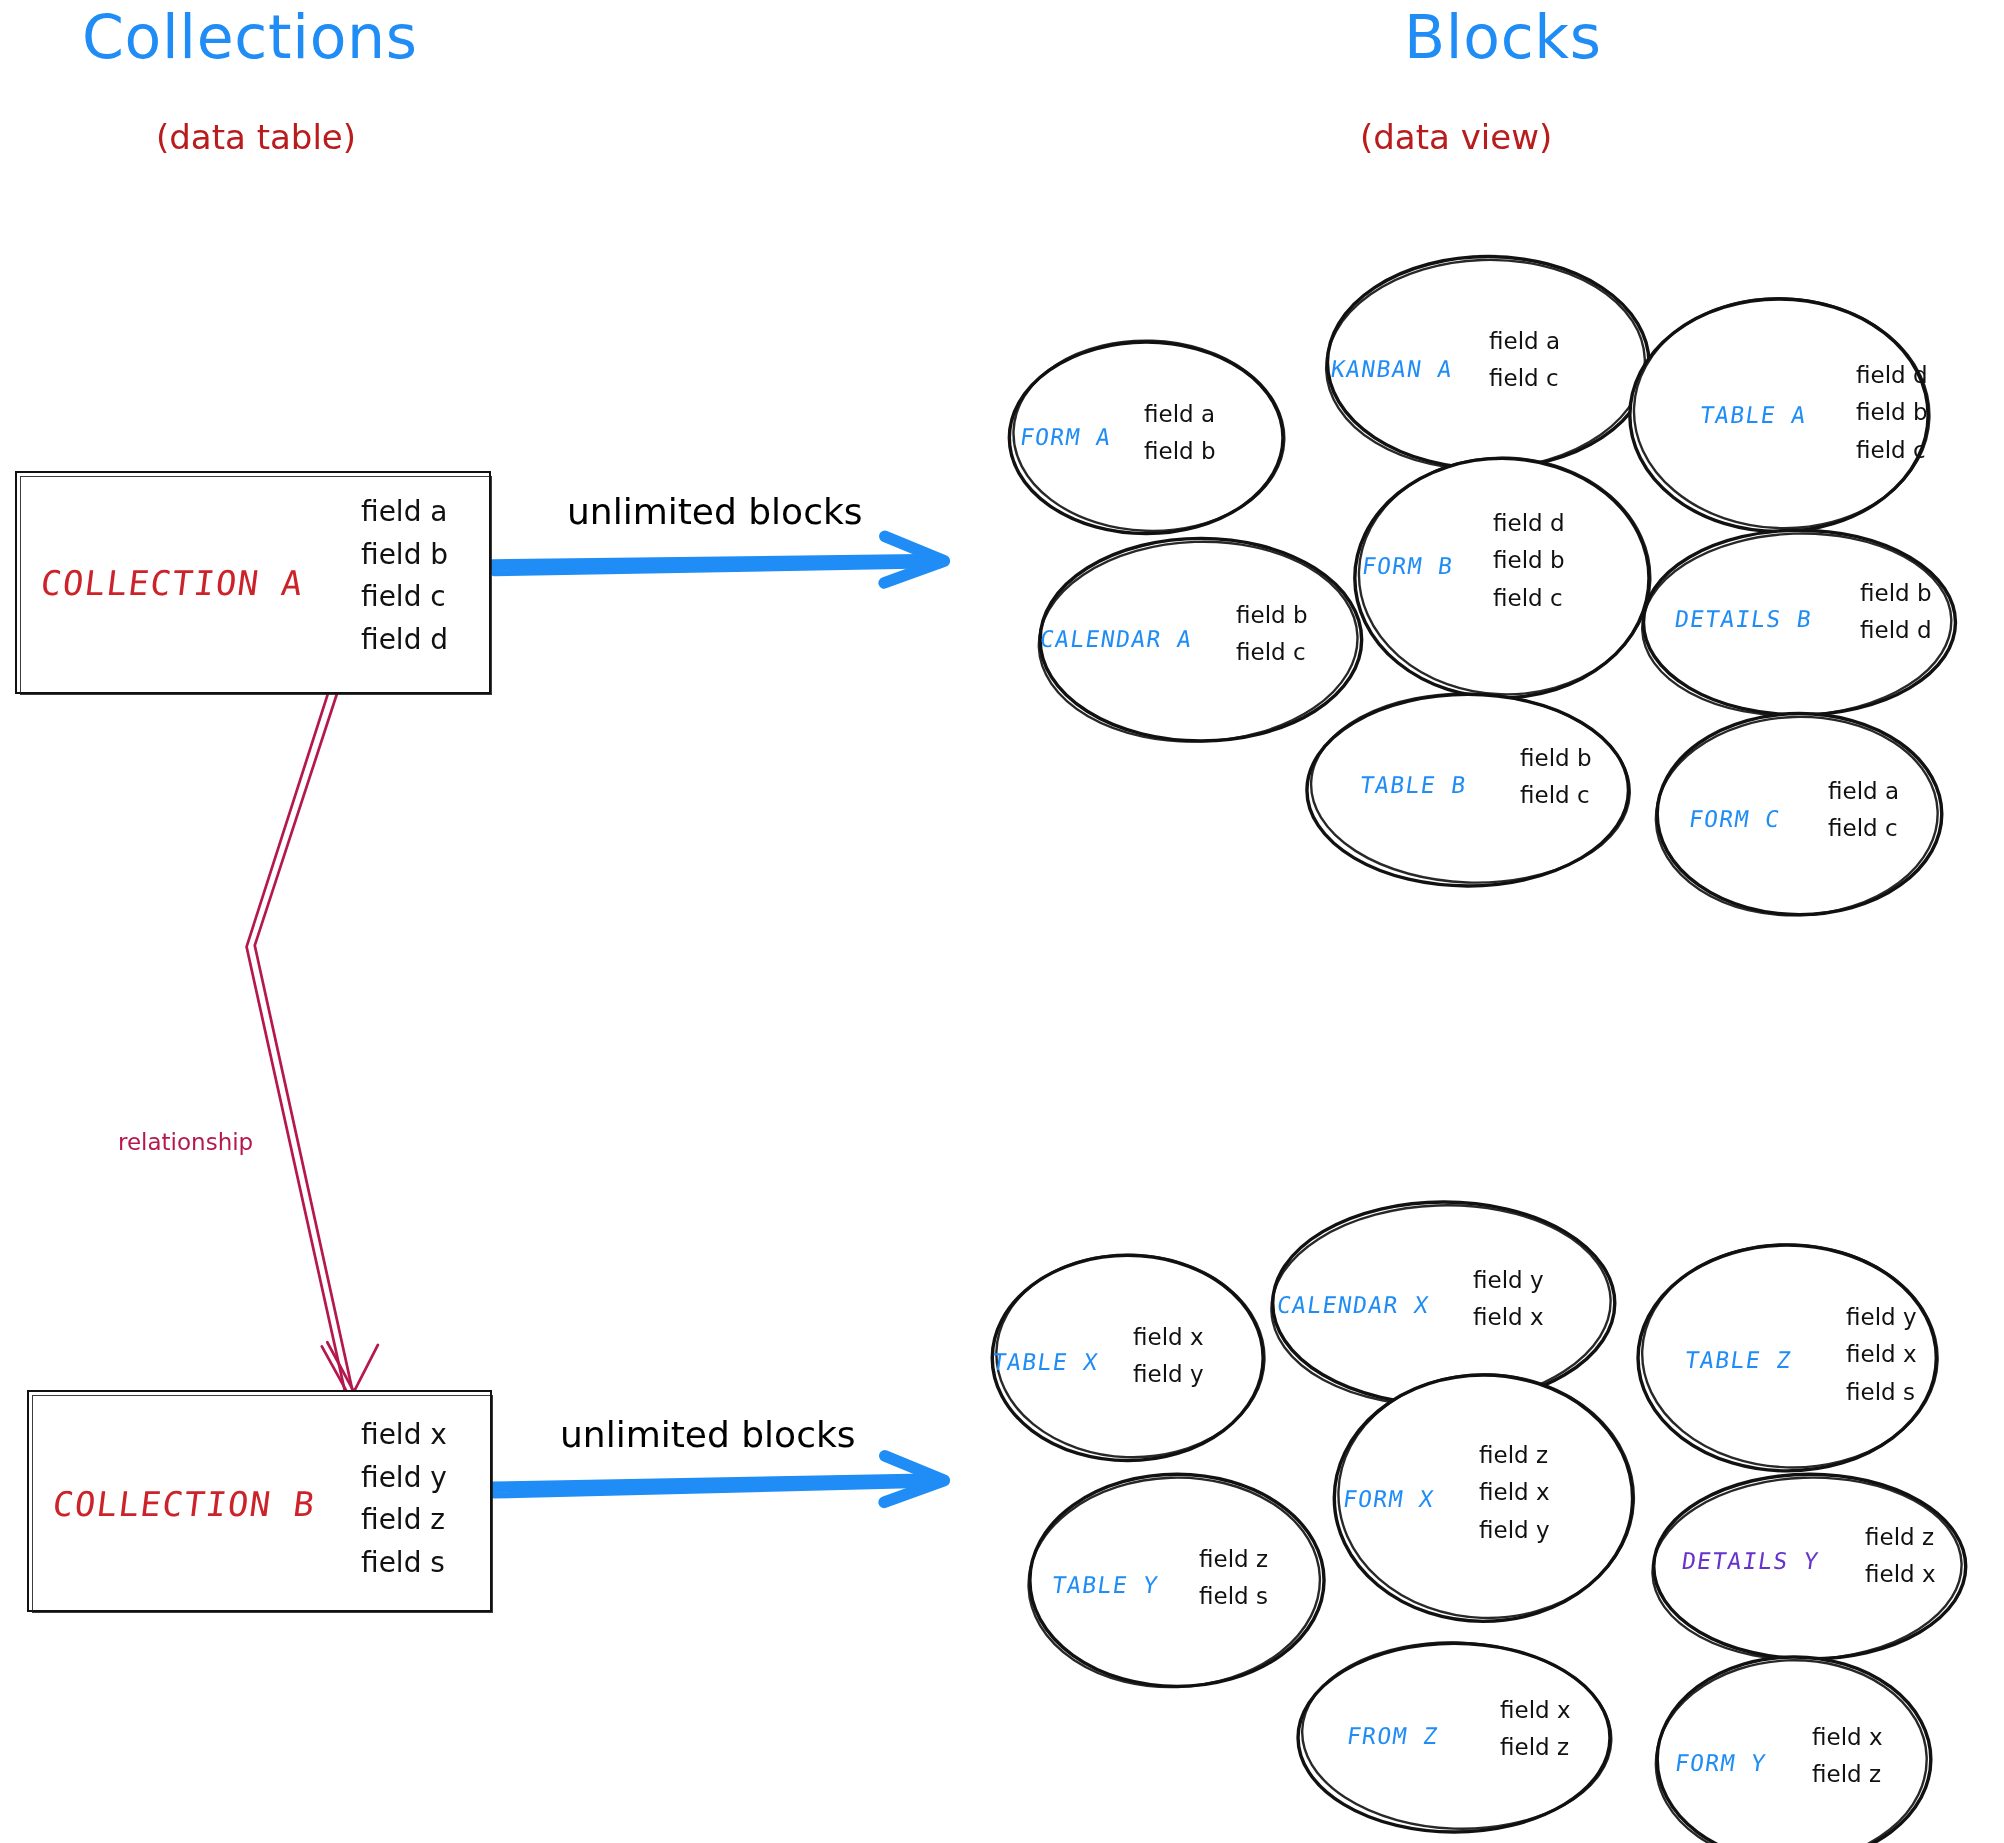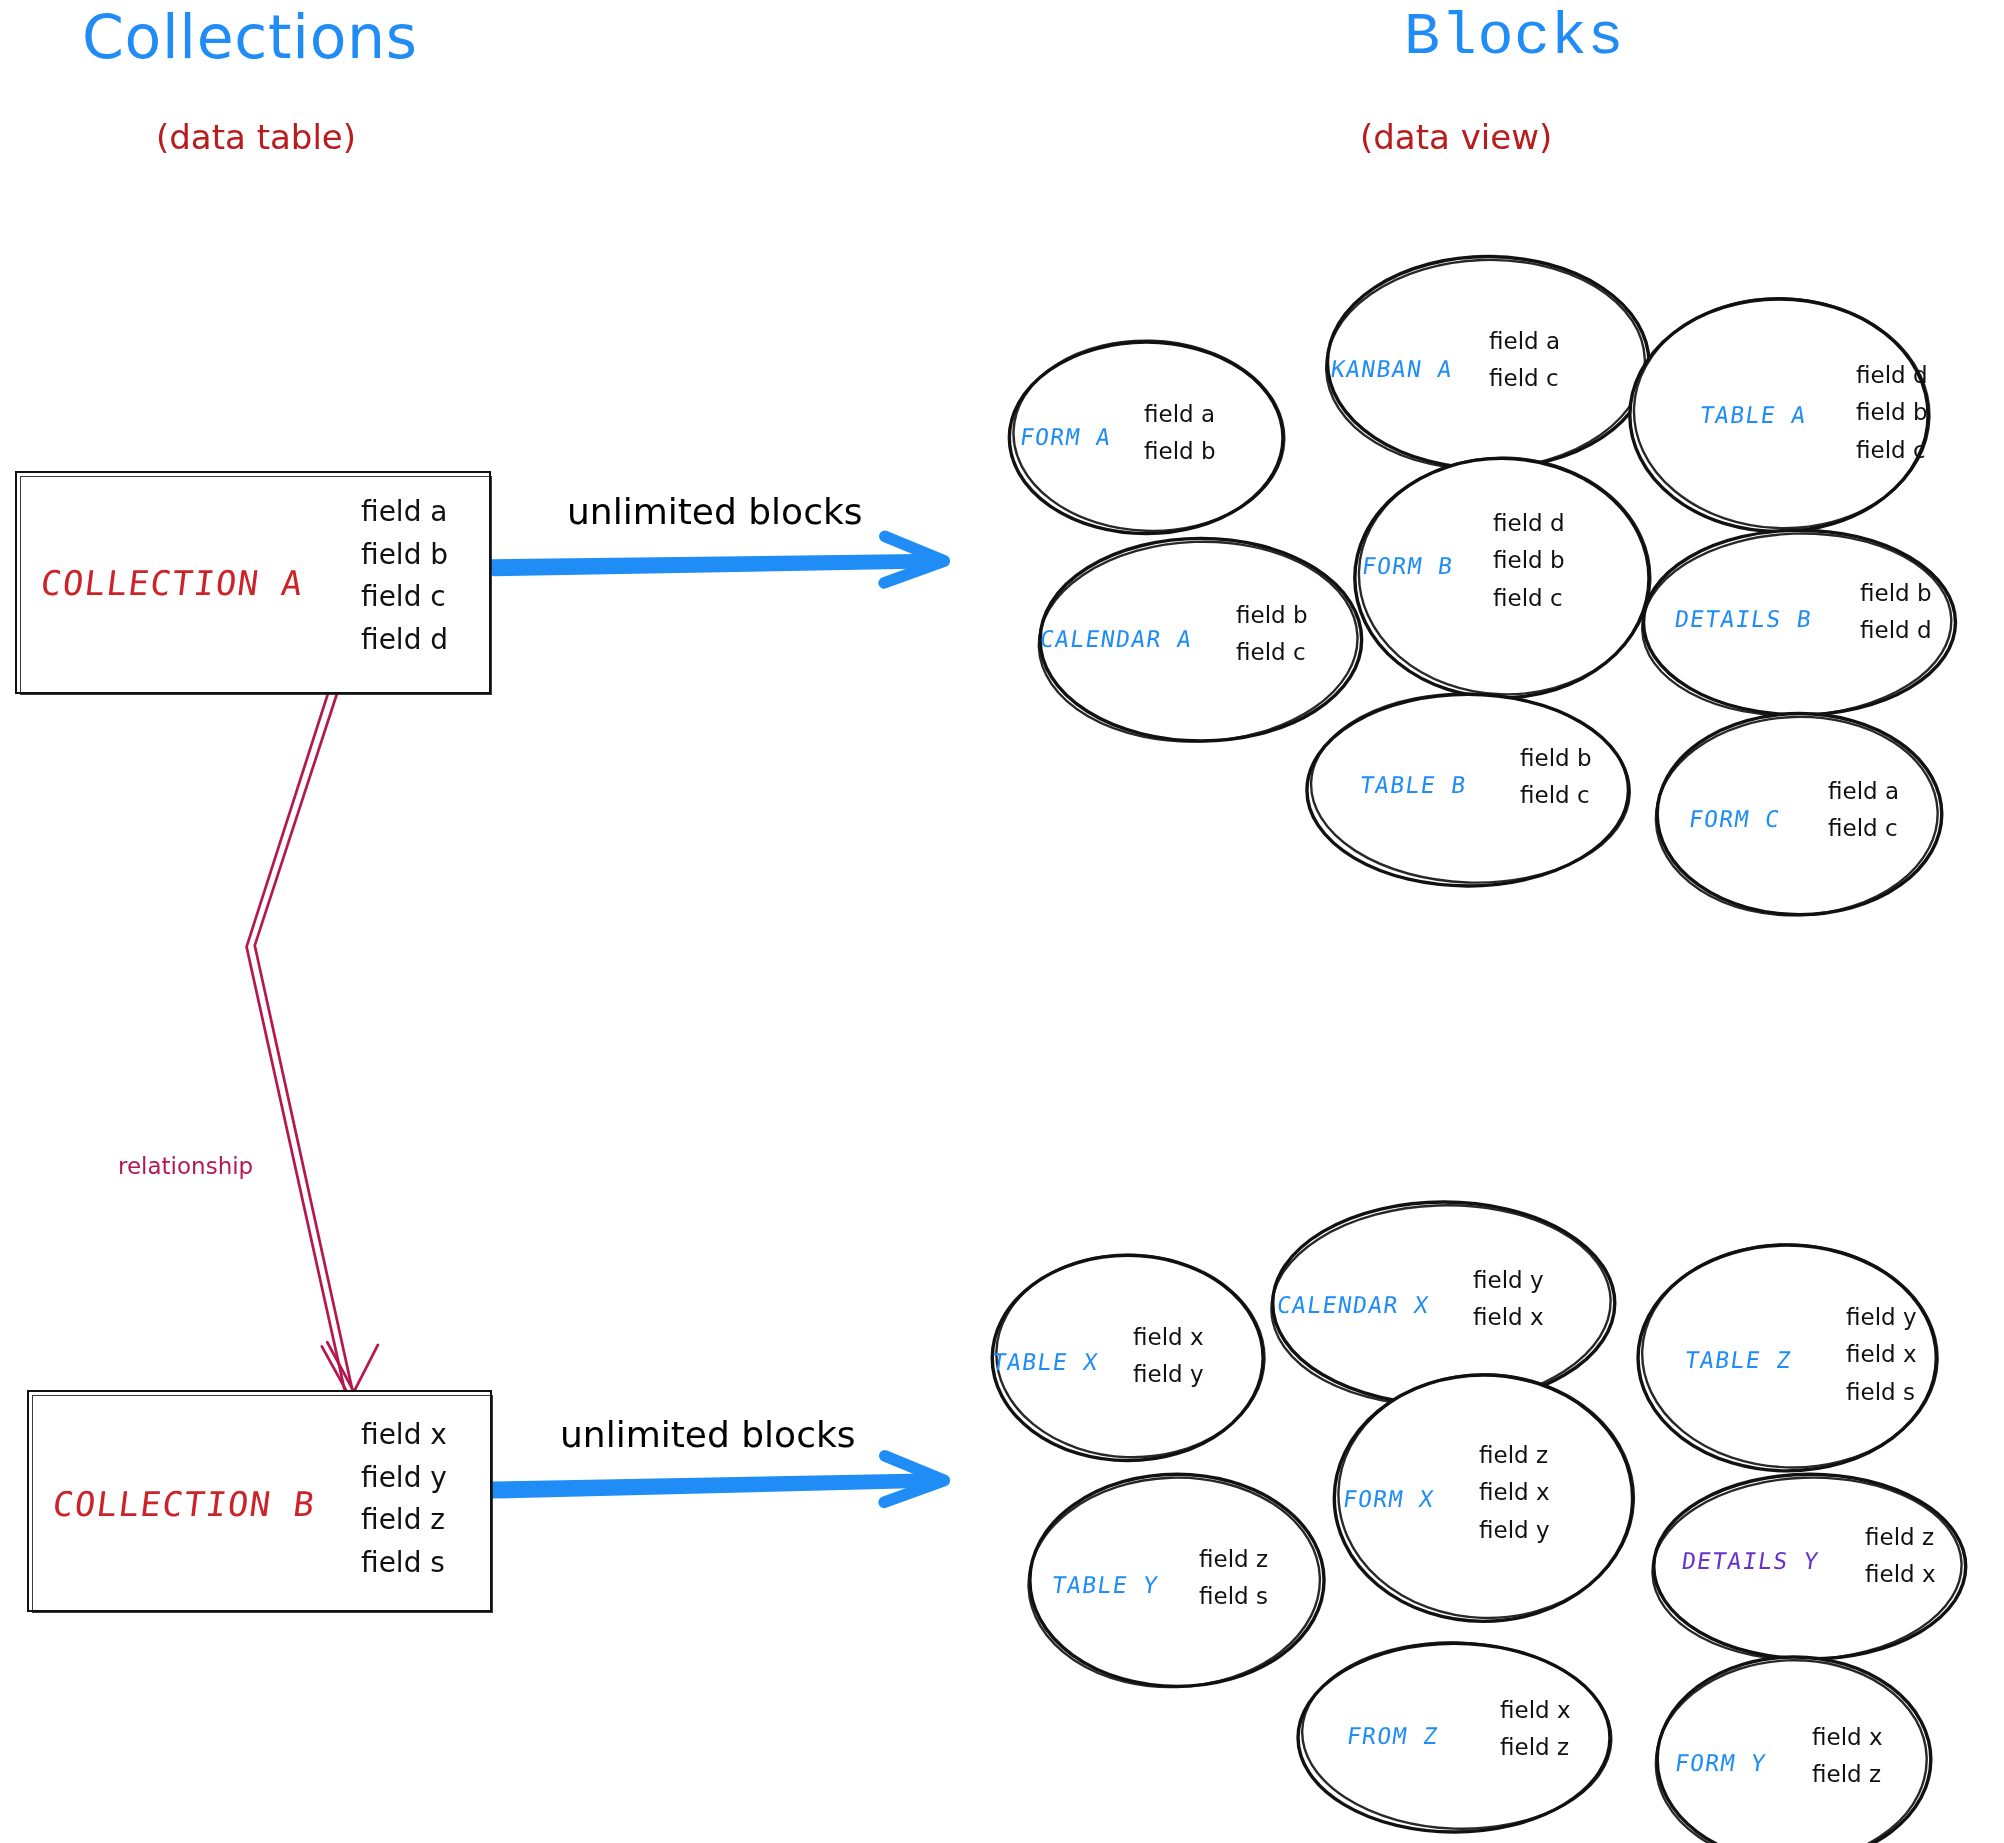--- a/index.html
+++ b/index.html
@@ -56,21 +56,21 @@
   }
 </style>
 </head>
 <body>
 
 <div class="canvas">
 
   <div class="title" style="left:82px;top:6.8px;">Collections</div>
   <div class="subtitle" style="left:156px;top:120px;">(data table)</div>
 
-  <div class="title" style="left:1404px;top:6.8px;font-family:Liberation Mono, monospace;">Blocks</div>
+  <div class="title" style="left:1404px;top:6.8px;">Blocks</div>
   <div class="subtitle" style="left:1360px;top:120px;text-align:center;">(data view)</div>
 
   <svg class="layer" viewBox="0 0 2930 2694">
     <defs>
       <style>
         .ell{fill:#fff;stroke:#111;stroke-width:5;stroke-linecap:round;}
         .ell2{fill:none;stroke:#111;stroke-width:3.5;stroke-linecap:round;opacity:.9;}
         .bluearrow{stroke:#1f8df5;stroke-width:17;fill:none;stroke-linecap:round;stroke-linejoin:round;}
         .bluearrow-thin{stroke:#1f8df5;stroke-width:9;fill:none;stroke-linecap:round;}
         .relline{stroke:#b5184d;stroke-width:4;fill:none;stroke-linecap:round;stroke-linejoin:round;}
@@ -164,21 +164,21 @@
   <div class="coll-box" style="left:27px;top:1390px;width:461px;height:218px;"></div>
   <div class="coll-name" style="left:53px;top:1484px;">COLLECTION B</div>
   <div class="coll-fields" style="left:361px;top:1414px;">
     <div>field x</div>
     <div>field y</div>
     <div>field z</div>
     <div>field s</div>
   </div>
   <div class="arrow-label" style="left:560px;top:1414px;">unlimited blocks</div>
 
-  <div class="rel-label" style="left:118px;top:1129px;margin-top:24px;">relationship</div>
+  <div class="rel-label" style="left:118px;top:1129px;">relationship</div>
 
   <div class="node-name" style="left:1020px;top:424px;">FORM A</div>
   <div class="node-fields" style="left:1144px;top:396px;">
     <div>field a</div>
     <div>field b</div>
   </div>
 
   <div class="node-name" style="left:1331px;top:356px;">KANBAN A</div>
   <div class="node-fields" style="left:1489px;top:323px;">
     <div>field a</div>

